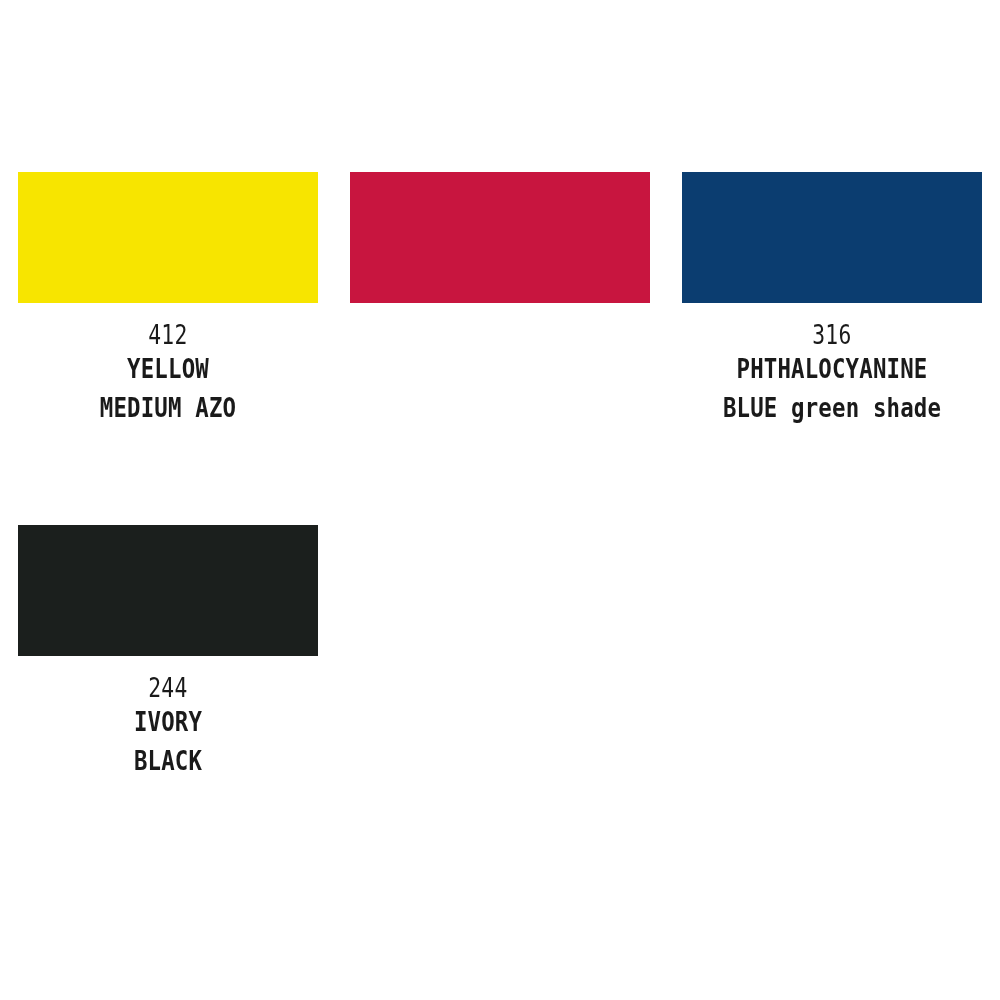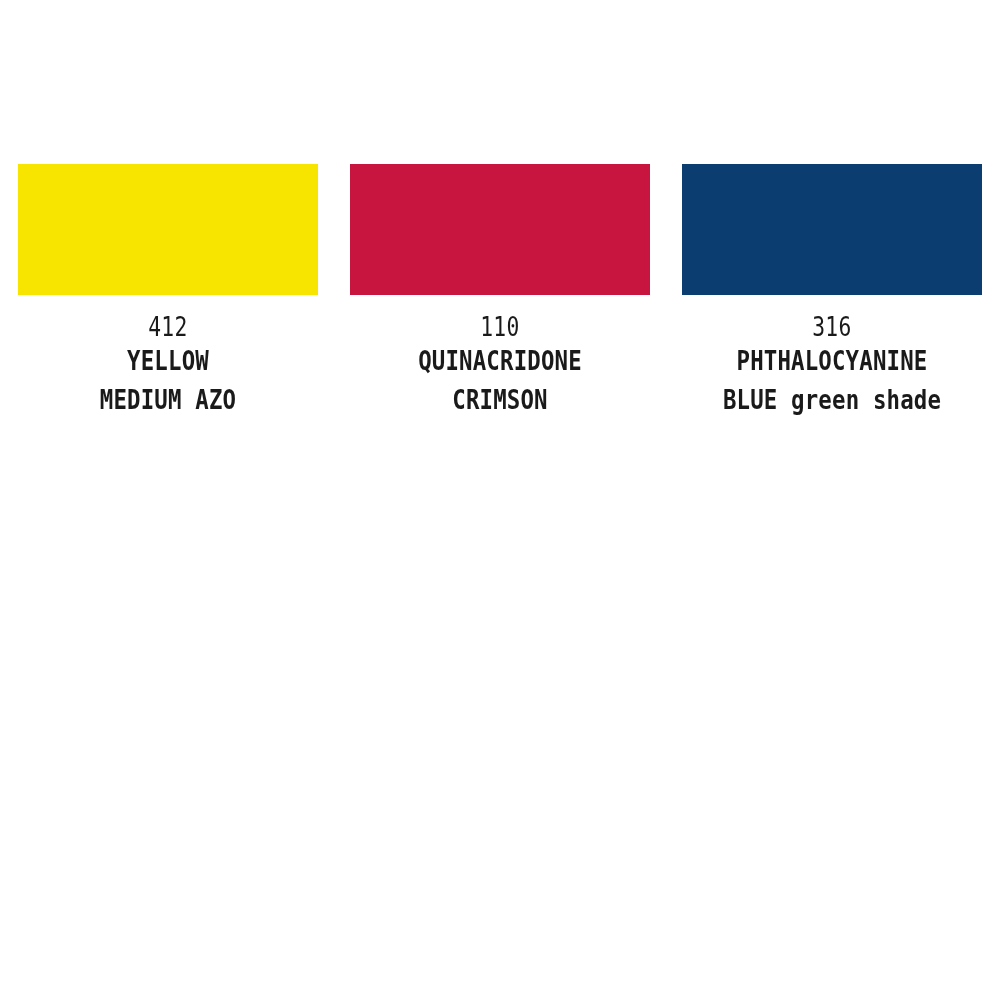--- a/index.html
+++ b/index.html
@@ -16,21 +16,21 @@
   .sheet {
     position: relative;
     width: 1000px;
     height: 1000px;
     box-sizing: border-box;
     padding: 0;
   }
   .grid {
     position: absolute;
     left: 18px;
-    top: 164px;
+    top: 172px;
     width: 964px;
     display: grid;
     grid-template-columns: repeat(3, 300px);
     grid-column-gap: 32px;
     grid-row-gap: 97px;
   }
   .swatch-cell {
     width: 300px;
   }
   .chip {
@@ -78,33 +78,36 @@
       <div class="chip" style="background: rgb(247, 229, 0);"></div>
       <div class="caption">
         <div class="code">412</div>
         <div class="name-line">YELLOW</div>
         <div class="name-line">MEDIUM AZO</div>
       </div>
     </div>
 
     <div class="swatch-cell">
       <div class="chip" style="background: rgb(200, 21, 63);"></div>
-      <div class="caption">
-        <div class="code">110</div>
-        <div class="name-line">QUINACRIDONE</div>
-        <div class="name-line">CRIMSON</div>
-      </div>
     </div>
 
     <div class="swatch-cell">
       <div class="chip" style="background: rgb(11, 61, 112);"></div>
       <div class="caption">
         <div class="code">316</div>
         <div class="name-line">PHTHALOCYANINE</div>
         <div class="name-line lower">BLUE green shade</div>
       </div>
     </div>
 
+    <div class="swatch-cell">
+      <div class="chip" style="background: rgb(27, 31, 29);"></div>
+      <div class="caption">
+        <div class="code">244</div>
+        <div class="name-line">IVORY</div>
+        <div class="name-line">BLACK</div>
+      </div>
+    </div>
 
 
 
   </div>
 </div>
 
 </body></html>

